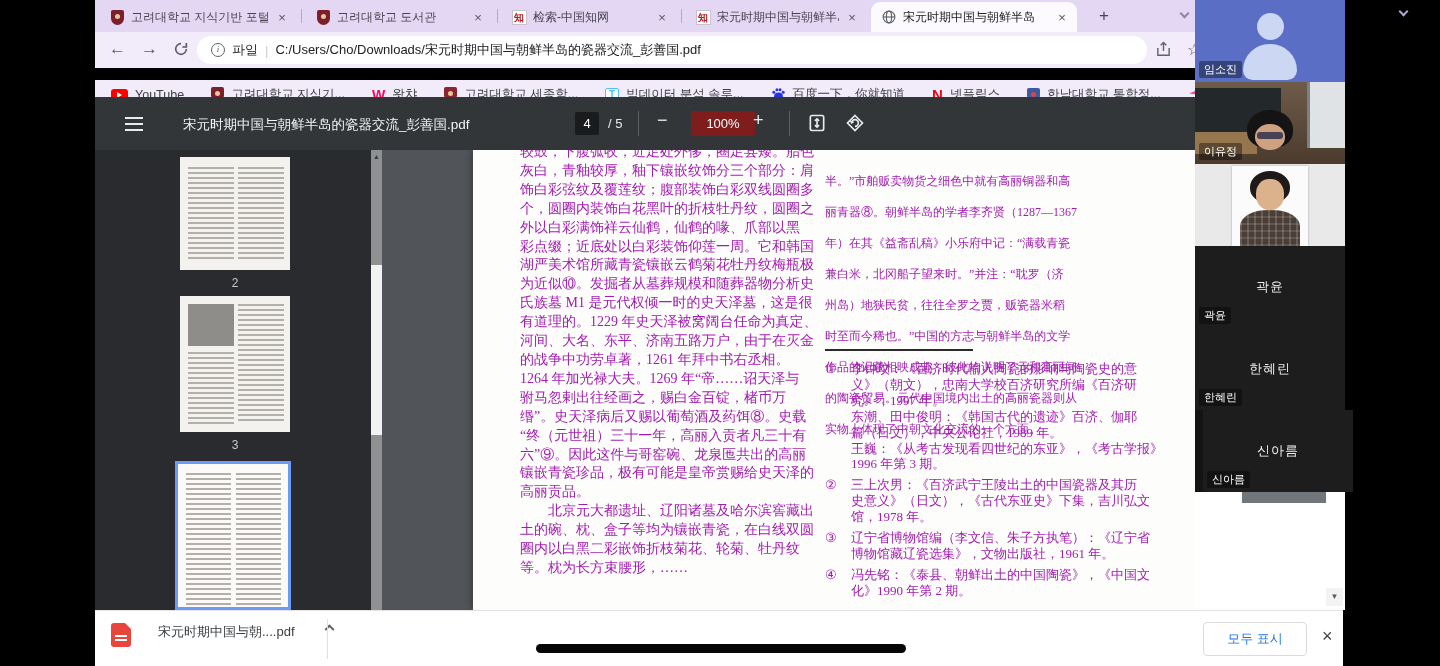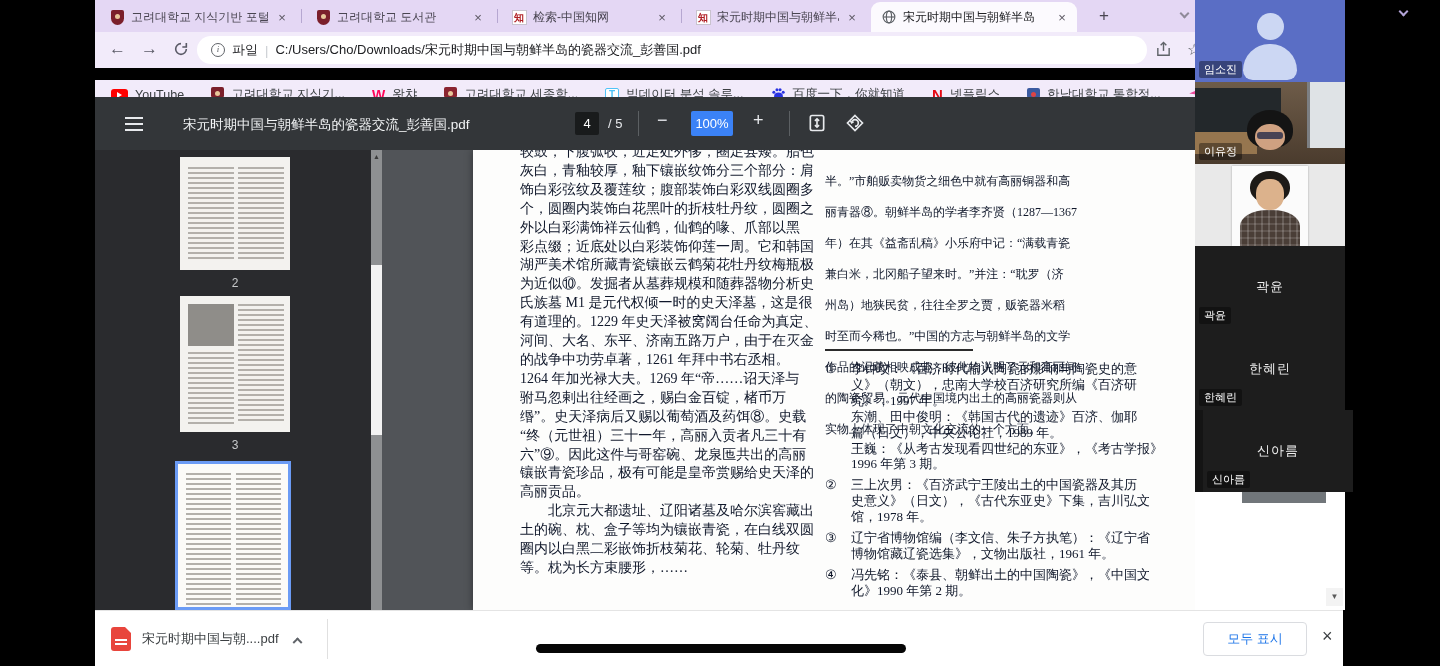--- a/index.html
+++ b/index.html
@@ -50,52 +50,52 @@
 
   
   #pdftoolbar { position:absolute; left:0; top:97px; right:0; height:53px; background:#333639; color:#fff;padding-left:36px; }
   #hamburger { position:absolute; left:30px; top:20px; width:18px; }
   #hamburger div { height:2px; background:#e8eaed; margin-bottom:4px; }
   #pdftitle { position:absolute; left:88px; top:19px; font-size:13.5px; color:#f1f3f4; }
   #pagebox { position:absolute; left:480px; top:15px; width:24px; height:23px; background:#191b1c; border-radius:2px; text-align:center; line-height:23px; font-size:13px; }
   #pagetotal { position:absolute; left:513px; top:19px; font-size:13px; color:#e8eaed; }
   .vsep { position:absolute; top:14px; width:1px; height:25px; background:#5c6063; }
   #minusbtn { position:absolute; left:562px; top:13px; font-size:18px; color:#e8eaed; }
-  #zoombox { position:absolute; left:596px; top:14px; width:42px; height:25px; background:#3b82f6; border-radius:2px; text-align:center; line-height:25px; font-size:13px; }
+  #zoombox { position:absolute; left:596px; top:14px; width:64px; height:25px; background:#7f1d1d; border-radius:2px; text-align:center; line-height:25px; font-size:13px; }
   #plusbtn { position:absolute; left:658px; top:13px; font-size:18px; color:#e8eaed; }
   #fiticon { position:absolute; left:712px; top:16px; }
   #rotateicon { position:absolute; left:750px; top:16px; }
 
   
   #pdfbody { position:absolute; left:0; top:150px; right:0; height:460px; background:#515458; overflow:hidden; }
   #sidebar { position:absolute; left:0; top:0; width:287px; height:460px; background:#2a2b2e; }
   .thumb { position:absolute; background:#f3f2ef; }
   #thumb2 { left:85px; top:7px; width:110px; height:113px; }
   #thumb3 { left:85px; top:146px; width:110px; height:136px; }
   #thumb4 { left:80px; top:311px; width:116px; height:149px; border:3px solid #6b9bf5; background:#fbfaf8; }
   .tlines { position:absolute; background:repeating-linear-gradient(180deg, #b3b0ab 0 2px, transparent 2px 5px); }
   .timg { position:absolute; background:#8f8d89; }
   .thumblabel { position:absolute; width:110px; text-align:center; color:#c7c9cb; font-size:12px; }
   #sidescroll { position:absolute; left:276px; top:0; width:11px; height:460px; background:#8e9092; }
   #sidescroll .arr { display:block; text-align:center; font-size:7px; color:#3a3a3a; padding-top:3px; }
   #sidescrollthumb { position:absolute; left:0; top:115px; width:11px; height:170px; background:#f2f2f2; }
 
   #mainview { position:absolute; left:287px; top:0; right:0; bottom:0; }
-  #pdfpage { position:absolute; left:91px; top:0; width:782px; height:460px; background:#fdfdfc; box-shadow:0 0 8px rgba(0,0,0,.4); overflow:hidden; color:#0f172a; font-family:"Liberation Serif", serif; }
+  #pdfpage { position:absolute; left:91px; top:0; width:782px; height:460px; background:#fdfdfc; box-shadow:0 0 8px rgba(0,0,0,.4); overflow:hidden; color:#a21caf; font-family:"Liberation Serif", serif; }
   #col1 { position:absolute; left:47px; top:-7px; width:312px; font-size:14px; line-height:18.9px; white-space:pre-line; }
   #col2body { position:absolute; left:352px; top:-8px; width:400px; font-size:12px; line-height:31px; white-space:pre-line;margin-top:24px; }
   #fnrule { position:absolute; left:352px; top:199px; width:148px; height:2px; background:#2b2b2b; }
   #footnotes { position:absolute; left:352px; top:211px; width:404px; display:flex; flex-direction:column; gap:5px; font-size:13px; line-height:15.9px; }
   .fn { display:flex; }
   .fn .marker { width:26px; flex:none; }
   .fn .fntext { flex:1; white-space:pre-line; }
 
   
   #downloadbar { position:absolute; left:0; top:610px; width:1248px; height:56px; background:#fff; border-top:1px solid #e4e4e4; }
-  #dlchip { position:absolute; left:16px; top:12px; height:32px; display:flex; align-items:center; gap:11px; font-size:13px; color:#3c4043; }
+  #dlchip { position:absolute; left:16px; top:12px; height:32px; display:flex; gap:27px; font-size:13px; color:#3c4043; }
   .pdficon { width:20px; height:24px; background:#e8453c; border-radius:3px; position:relative; }
   .pdficon::before { content:""; position:absolute; right:0; top:0; border-left:6px solid transparent; border-top:6px solid #fff; }
   .pdficon::after { content:""; position:absolute; left:4px; top:12px; width:12px; height:2px; background:#fff; box-shadow:0 4px 0 #fff; }
   #dlcaret { color:#5f6368; margin-left:4px; transform:rotate(-135deg) translate(-2px,-2px); }
   #dldivider { position:absolute; left:232px; top:8px; width:1px; height:40px; background:#e0e0e0; }
   #showallbtn { position:absolute; left:1108px; top:11px; width:104px; height:34px; border:1px solid #dadce0; border-radius:4px; color:#1a73e8; font-size:13px; display:flex; align-items:center; justify-content:center; background:#fff; }
   #dlclose { position:absolute; left:1227px; top:15px; font-size:18px; color:#3c4043; }
 
   
   #videopanel { position:absolute; left:1195px; top:0; width:150px; height:492px; background:#141414; z-index:30; }

